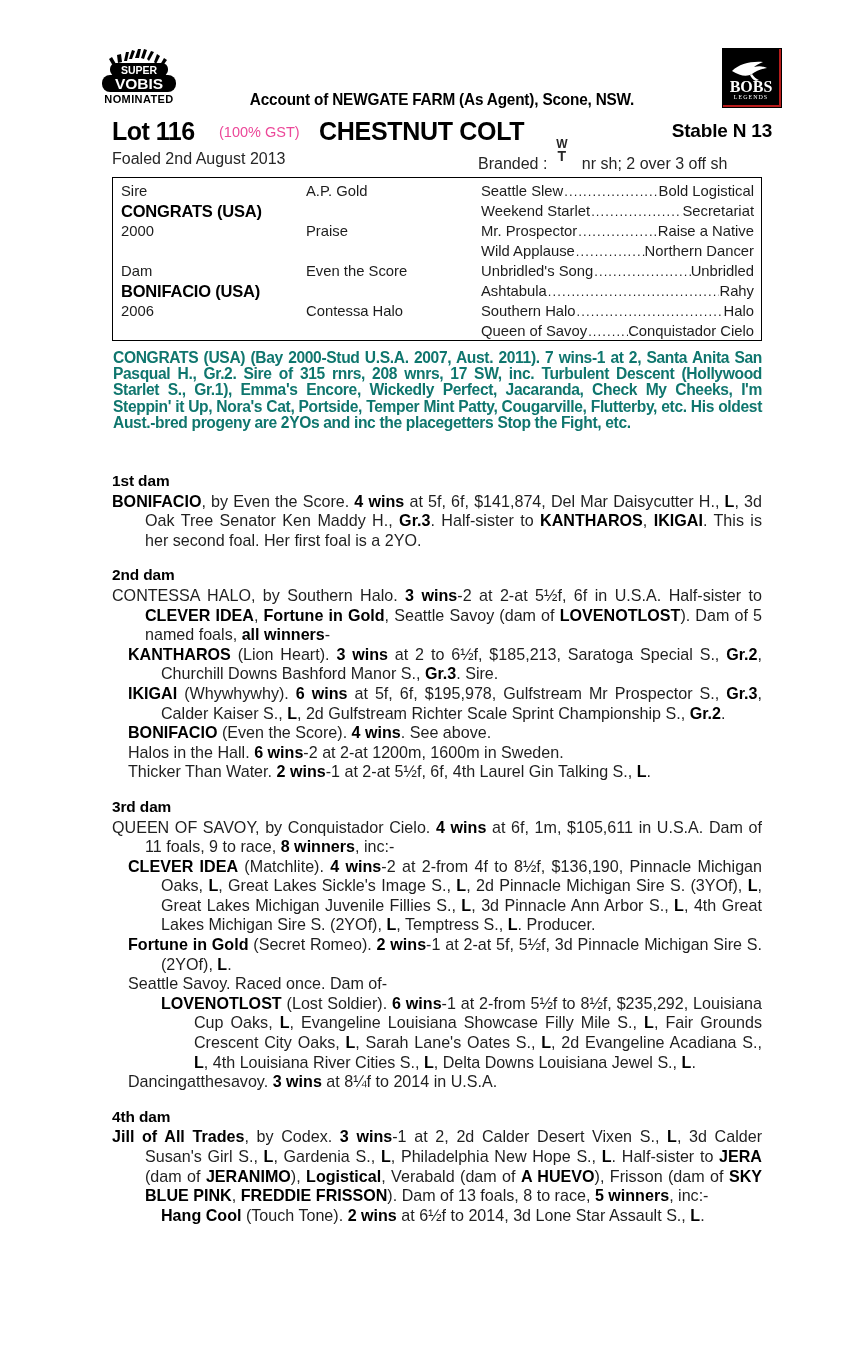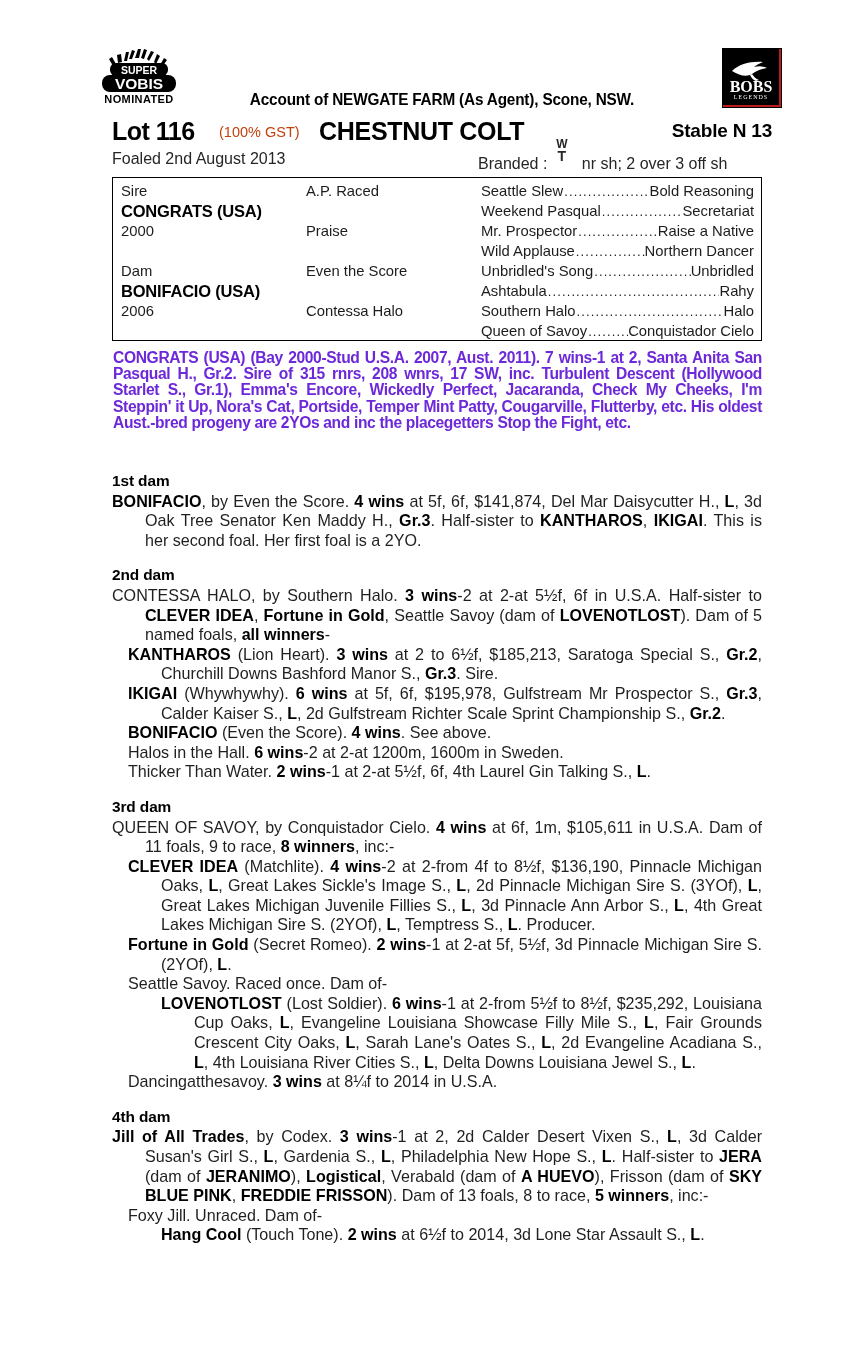--- a/index.html
+++ b/index.html
@@ -75,21 +75,21 @@
     left: 0; top: 0;
     font-size: 25px;
     font-weight: bold;
     letter-spacing: -0.5px;
   }
   .gst {
     position: absolute;
     left: 107px;
     top: 7px;
     font-size: 14.5px;
-    color: #c2410c;
+    color: #ec4899;
   }
   .colt-type {
     position: absolute;
     left: 207px;
     top: 0;
     font-size: 25px;
     font-weight: bold;
     letter-spacing: -0.3px;
   }
   .stable {
@@ -223,21 +223,21 @@
   .sire-blurb {
     position: absolute;
     left: 113px;
     top: 350px;
     width: 649px;
     font-size: 15.6px;
     font-weight: bold;
     line-height: 16.2px;
     letter-spacing: -0.35px;
     text-align: justify;
-    color: #6d28d9;
+    color: #0f766e;
   }
 
   
   .body-text {
     position: absolute;
     left: 112px;
     top: 455px;
     width: 650px;
     font-size: 16.1px;
     line-height: 19.6px;
@@ -336,37 +336,37 @@
           <div class="ped-line">Sire</div>
           <div class="ped-line bold">CONGRATS (USA)</div>
           <div class="ped-line">2000</div>
           <div class="ped-line spacer">&nbsp;</div>
           <div class="ped-line">Dam</div>
           <div class="ped-line bold">BONIFACIO (USA)</div>
           <div class="ped-line">2006</div>
           <div class="ped-line spacer">&nbsp;</div>
         </div>
       <div class="ped-col-b" id="pedColB">
-          <div class="ped-line">A.P. Raced</div>
+          <div class="ped-line">A.P. Gold</div>
           <div class="ped-line spacer">&nbsp;</div>
           <div class="ped-line">Praise</div>
           <div class="ped-line spacer">&nbsp;</div>
           <div class="ped-line">Even the Score</div>
           <div class="ped-line spacer">&nbsp;</div>
           <div class="ped-line">Contessa Halo</div>
           <div class="ped-line spacer">&nbsp;</div>
         </div>
       <div class="ped-col-c" id="pedColC">
           <div class="ped-c-row">
             <span class="lft">Seattle Slew</span>
             <span class="dots">......................................................................</span>
-            <span class="rgt">Bold Reasoning</span>
-          </div>
-          <div class="ped-c-row">
-            <span class="lft">Weekend Pasqual</span>
+            <span class="rgt">Bold Logistical</span>
+          </div>
+          <div class="ped-c-row">
+            <span class="lft">Weekend Starlet</span>
             <span class="dots">......................................................................</span>
             <span class="rgt">Secretariat</span>
           </div>
           <div class="ped-c-row">
             <span class="lft">Mr. Prospector</span>
             <span class="dots">......................................................................</span>
             <span class="rgt">Raise a Native</span>
           </div>
           <div class="ped-c-row">
             <span class="lft">Wild Applause </span>
@@ -411,17 +411,16 @@
       <p class="para lvl1j">Thicker Than Water. <b>2 wins</b>-1 at 2-at 5½f, 6f, 4th Laurel Gin Talking S., <b>L</b>.</p>
       <div class="damhead">3rd dam</div>
       <p class="para i1">QUEEN OF SAVOY, by Conquistador Cielo. <b>4 wins</b> at 6f, 1m, $105,611 in U.S.A. Dam of 11 foals, 9 to race, <b>8 winners</b>, inc:-</p>
       <p class="para lvl1j"><b>CLEVER IDEA</b> (Matchlite). <b>4 wins</b>-2 at 2-from 4f to 8½f, $136,190, Pinnacle Michigan Oaks, <b>L</b>, Great Lakes Sickle's Image S., <b>L</b>, 2d Pinnacle Michigan Sire S. (3YOf), <b>L</b>, Great Lakes Michigan Juvenile Fillies S., <b>L</b>, 3d Pinnacle Ann Arbor S., <b>L</b>, 4th Great Lakes Michigan Sire S. (2YOf), <b>L</b>, Temptress S., <b>L</b>. Producer.</p>
       <p class="para lvl1j"><b>Fortune in Gold</b> (Secret Romeo). <b>2 wins</b>-1 at 2-at 5f, 5½f, 3d Pinnacle Michigan Sire S. (2YOf), <b>L</b>.</p>
       <p class="para lvl1 nojust">Seattle Savoy. Raced once. Dam of-</p>
       <p class="para lvl2j"><b>LOVENOTLOST</b> (Lost Soldier). <b>6 wins</b>-1 at 2-from 5½f to 8½f, $235,292, Louisiana Cup Oaks, <b>L</b>, Evangeline Louisiana Showcase Filly Mile S., <b>L</b>, Fair Grounds Crescent City Oaks, <b>L</b>, Sarah Lane's Oates S., <b>L</b>, 2d Evangeline Acadiana S., <b>L</b>, 4th Louisiana River Cities S., <b>L</b>, Delta Downs Louisiana Jewel S., <b>L</b>.</p>
       <p class="para lvl1 nojust">Dancingatthesavoy. <b>3 wins</b> at 8¼f to 2014 in U.S.A.</p>
       <div class="damhead">4th dam</div>
       <p class="para i1"><b>Jill of All Trades</b>, by Codex. <b>3 wins</b>-1 at 2, 2d Calder Desert Vixen S., <b>L</b>, 3d Calder Susan's Girl S., <b>L</b>, Gardenia S., <b>L</b>, Philadelphia New Hope S., <b>L</b>. Half-sister to <b>JERA</b> (dam of <b>JERANIMO</b>), <b>Logistical</b>, Verabald (dam of <b>A HUEVO</b>), Frisson (dam of <b>SKY BLUE PINK</b>, <b>FREDDIE FRISSON</b>). Dam of 13 foals, 8 to race, <b>5 winners</b>, inc:-</p>
-      <p class="para lvl1 nojust">Foxy Jill. Unraced. Dam of-</p>
       <p class="para lvl2j"><b>Hang Cool</b> (Touch Tone). <b>2 wins</b> at 6½f to 2014, 3d Lone Star Assault S., <b>L</b>.</p>
     </div>
 
 </div>
 
 </body></html>

